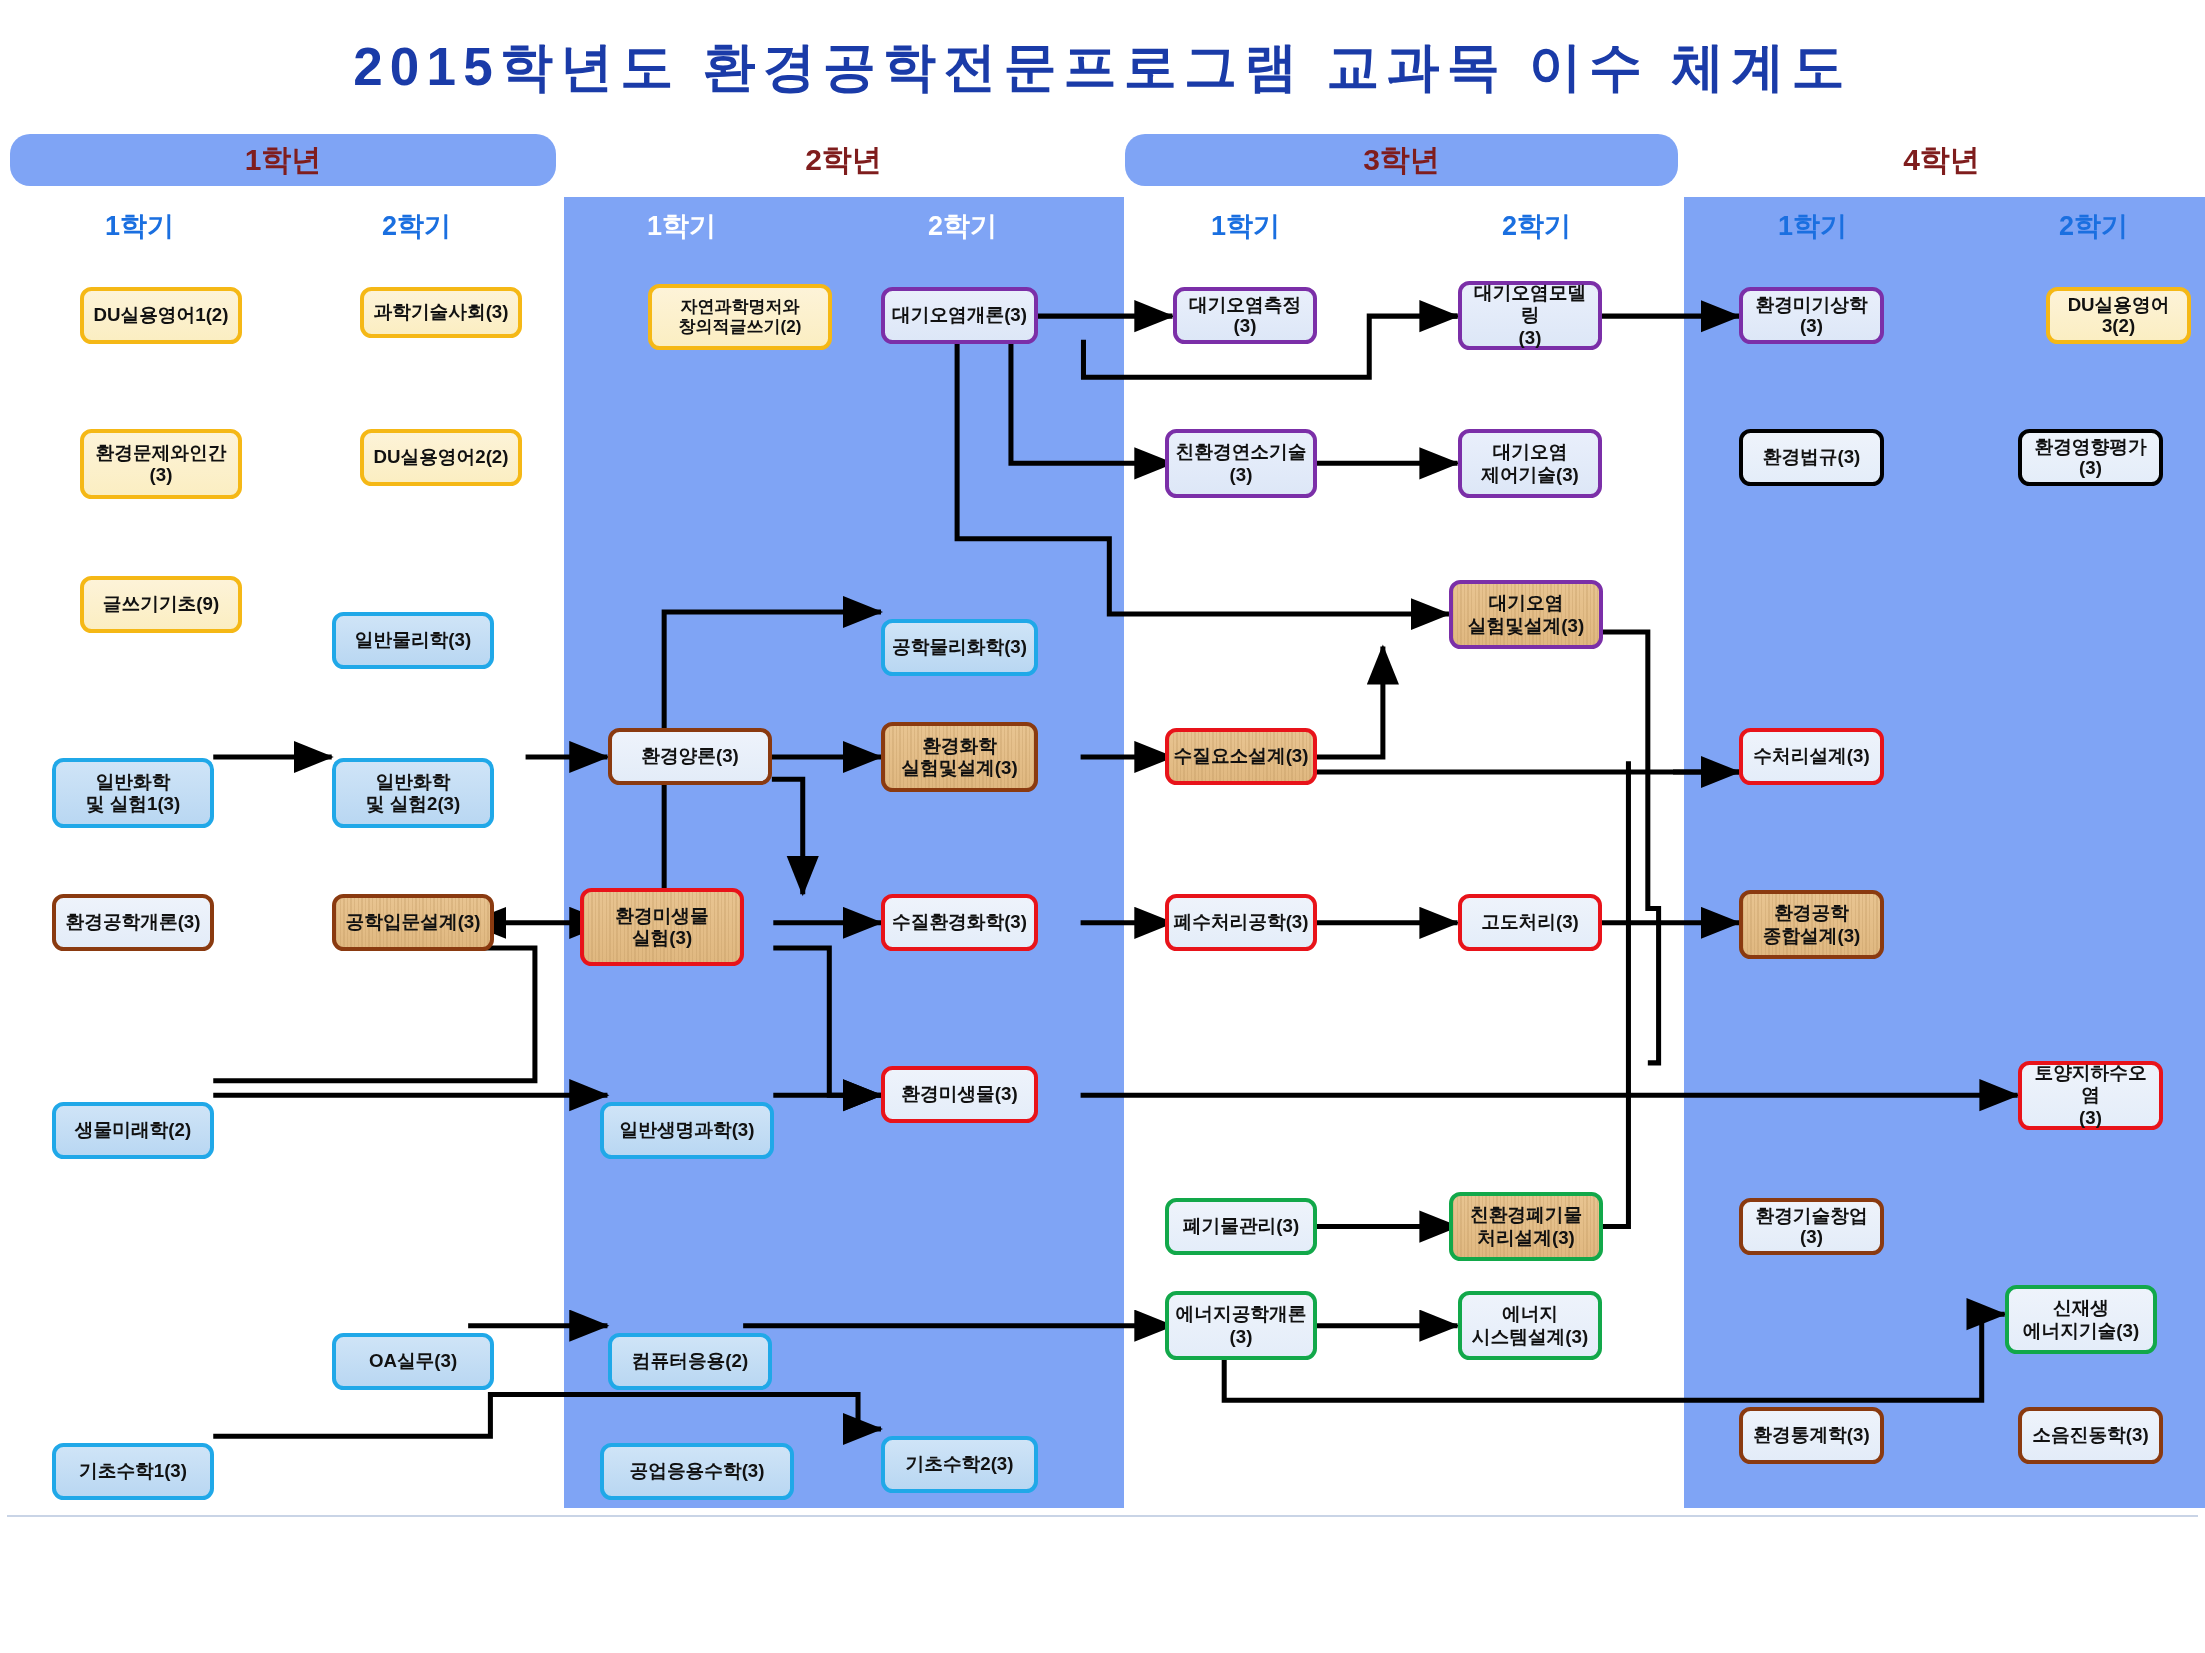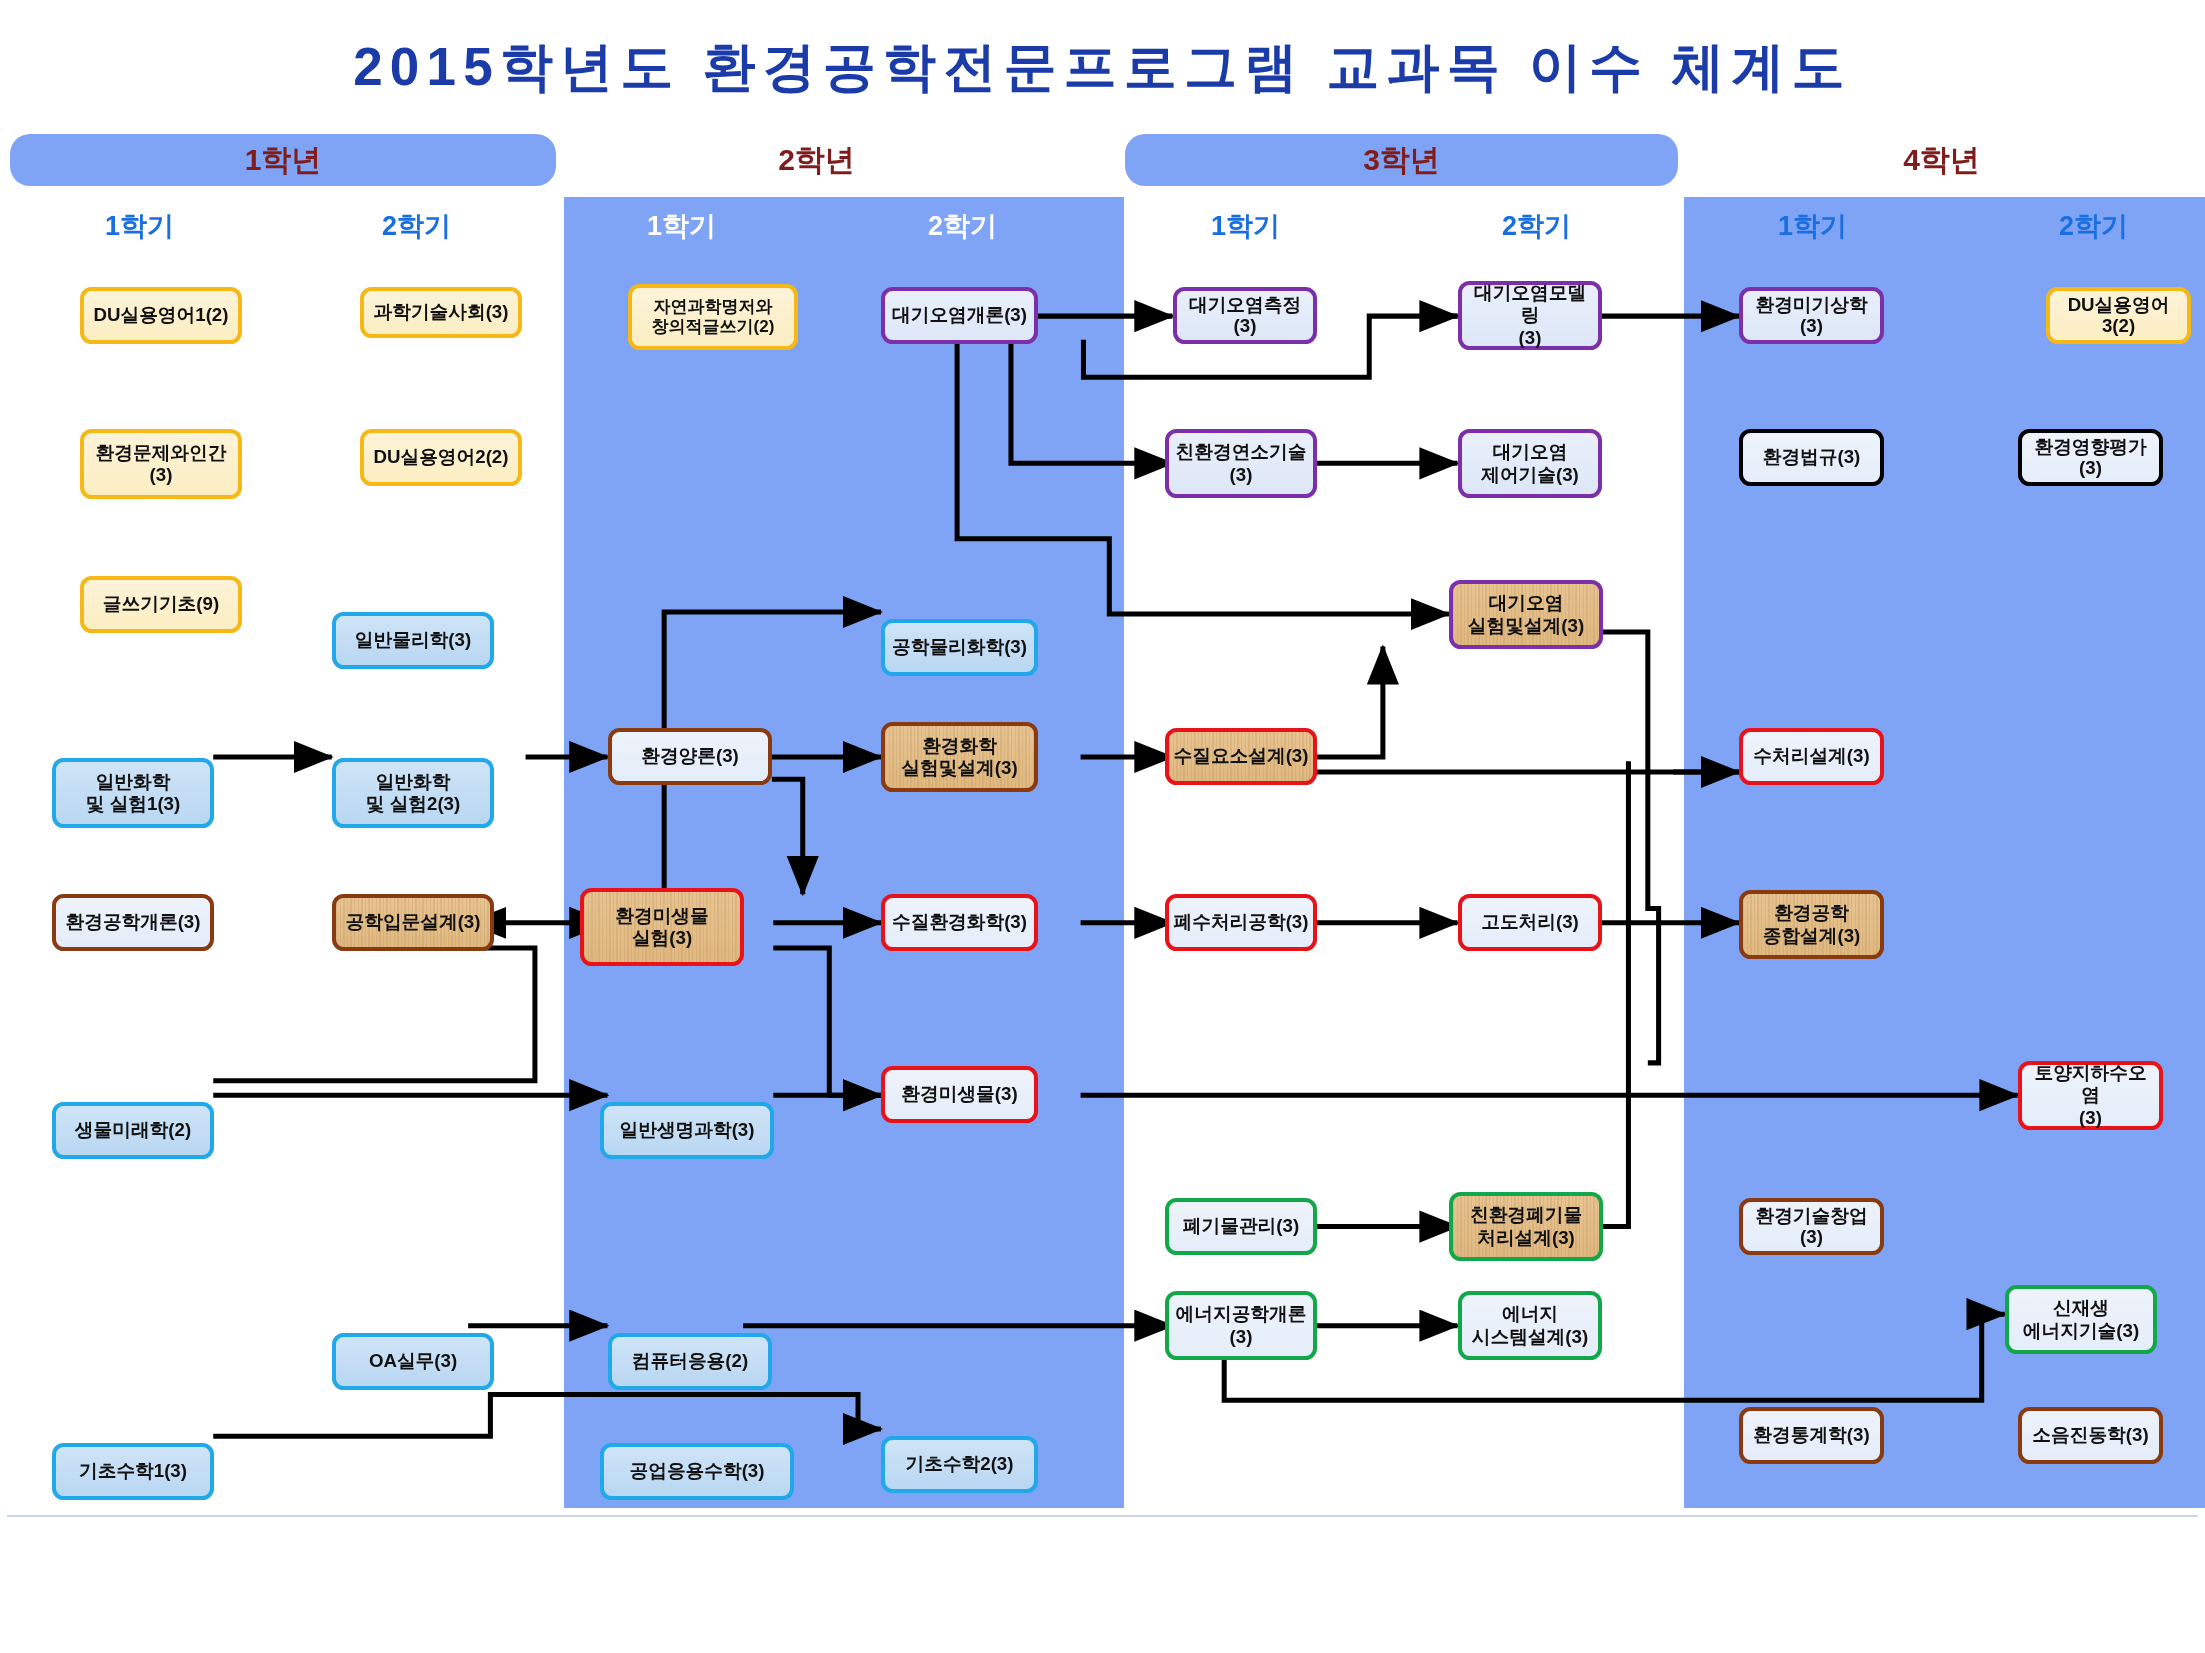--- a/index.html
+++ b/index.html
@@ -60,21 +60,21 @@
 <body>
 
 <div id="page">
 
   <div class="band" id="band-y2"></div>
   <div class="band" id="band-y3"></div>
 
   <div id="title">2015학년도 환경공학전문프로그램 교과목 이수 체계도</div>
 
   <div class="year-pill filled" style="left:10px;width:546px;">1학년</div>
-  <div class="year-pill plain" style="left:540px;width:553px;">2학년</div>
+  <div class="year-pill plain" style="left:567px;width:553px;">2학년</div>
   <div class="year-pill filled" style="left:1125px;width:553px;">3학년</div>
   <div class="year-pill plain" style="left:1683px;width:517px;">4학년</div>
 
   <div class="sem-label" style="left:32px;">1학기</div>
   <div class="sem-label" style="left:309px;">2학기</div>
   <div class="sem-label onblue" style="left:574px;">1학기</div>
   <div class="sem-label onblue" style="left:855px;">2학기</div>
   <div class="sem-label" style="left:1138px;">1학기</div>
   <div class="sem-label" style="left:1429px;">2학기</div>
   <div class="sem-label" style="left:1705px;">1학기</div>
@@ -167,21 +167,21 @@
   <div class="box c-msc" style="left:52px;top:1066px;width:162px;height:57px;">생물미래학(2)</div>
   <div class="box c-msc" style="left:52px;top:1407px;width:162px;height:57px;">기초수학1(3)</div>
 
   <div class="box c-gyoyang" style="left:332px;top:287px;width:162px;height:51px;">과학기술사회(3)</div>
   <div class="box c-gyoyang" style="left:332px;top:429px;width:162px;height:57px;">DU실용영어2(2)</div>
   <div class="box c-msc" style="left:332px;top:576px;width:162px;height:57px;">일반물리학(3)</div>
   <div class="box c-msc two-line" style="left:332px;top:722px;width:162px;height:70px;">일반화학<br>및  실험2(3)</div>
   <div class="box c-gongtong d-design" style="left:332px;top:894px;width:162px;height:57px;">공학입문설계(3)</div>
   <div class="box c-msc" style="left:332px;top:1297px;width:162px;height:57px;">OA실무(3)</div>
 
-  <div class="box c-gyoyang two-line" style="left:600px;top:284px;width:170px;height:66px;font-size:17px;">자연과학명저와<br>창의적글쓰기(2)</div>
+  <div class="box c-gyoyang two-line" style="left:620px;top:284px;width:184px;height:66px;font-size:17px;">자연과학명저와<br>창의적글쓰기(2)</div>
   <div class="box c-gongtong" style="left:608px;top:728px;width:164px;height:57px;">환경양론(3)</div>
   <div class="box c-sujil d-design two-line" style="left:580px;top:888px;width:164px;height:78px;">환경미생물<br>실험(3)</div>
   <div class="box c-msc" style="left:600px;top:1066px;width:174px;height:57px;">일반생명과학(3)</div>
   <div class="box c-msc" style="left:608px;top:1297px;width:164px;height:57px;">컴퓨터응용(2)</div>
   <div class="box c-msc" style="left:600px;top:1407px;width:194px;height:57px;">공업응용수학(3)</div>
 
   <div class="box c-daegi" style="left:881px;top:287px;width:157px;height:57px;">대기오염개론(3)</div>
   <div class="box c-msc" style="left:881px;top:583px;width:157px;height:57px;">공학물리화학(3)</div>
   <div class="box c-gongtong d-design two-line" style="left:881px;top:722px;width:157px;height:70px;">환경화학<br>실험및설계(3)</div>
   <div class="box c-sujil" style="left:881px;top:894px;width:157px;height:57px;">수질환경화학(3)</div>

